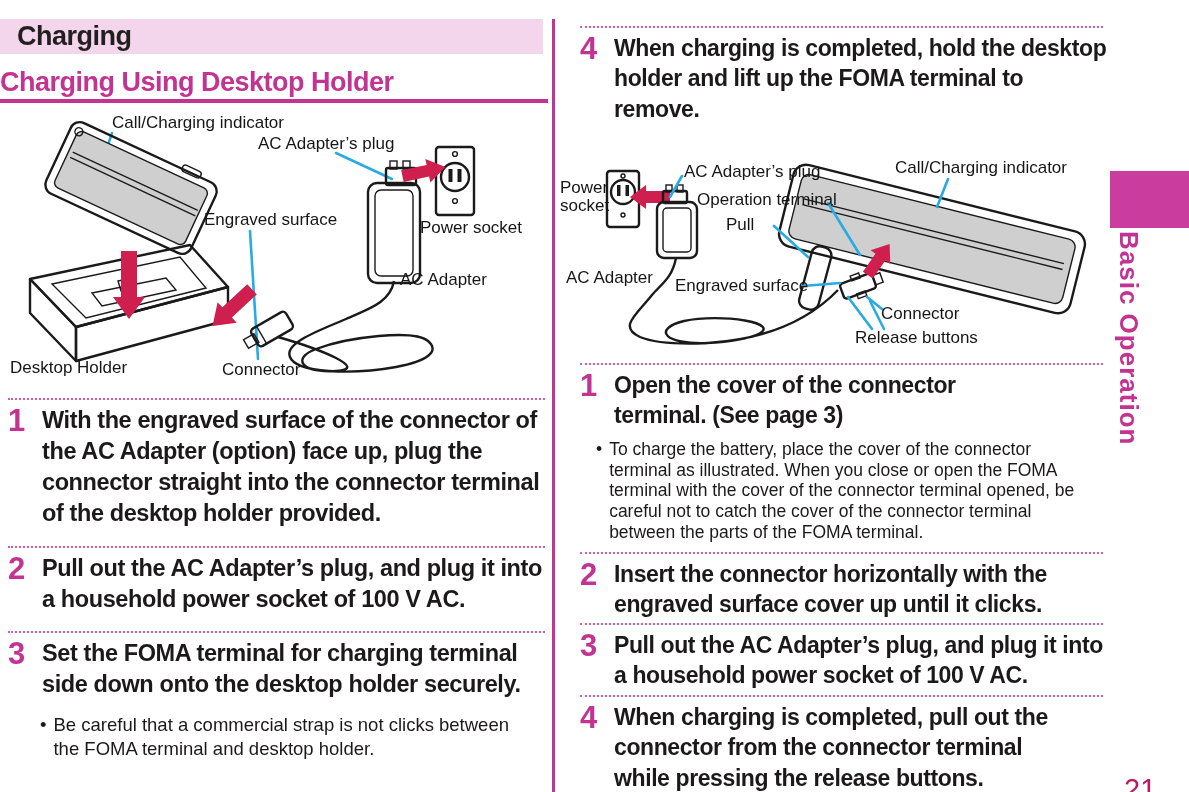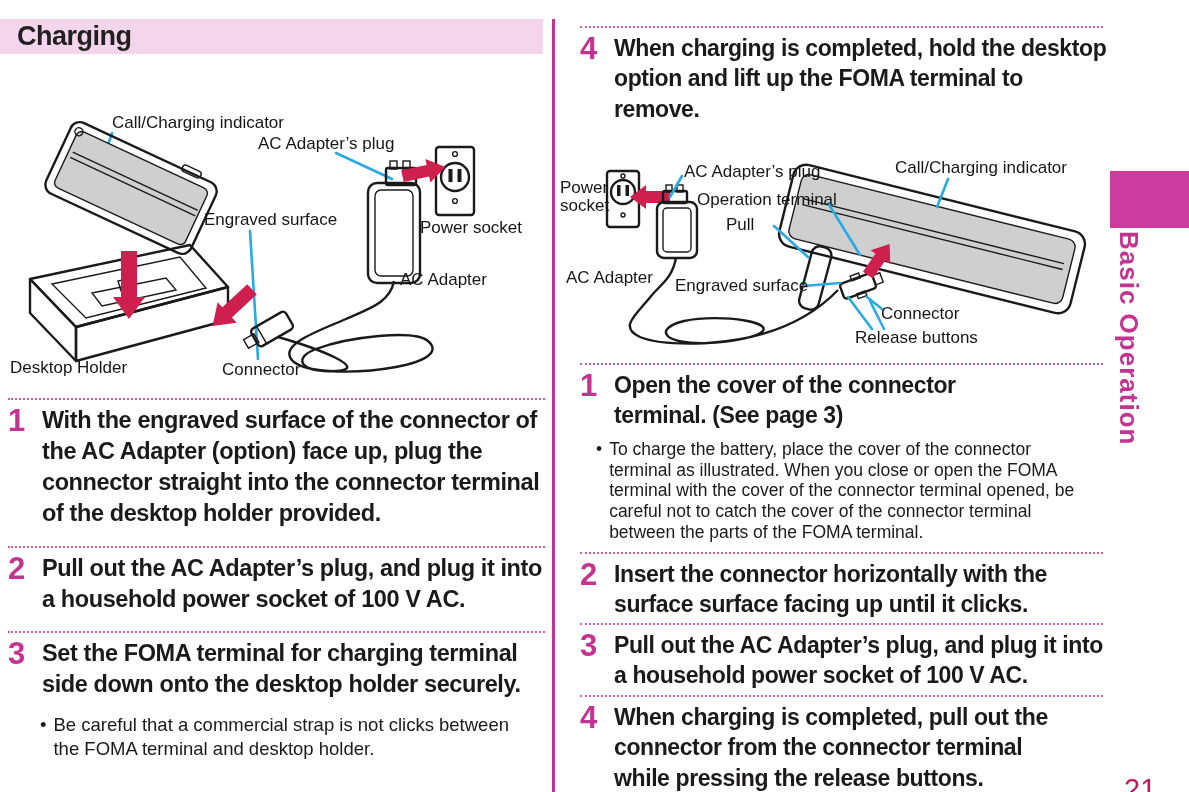--- a/index.html
+++ b/index.html
@@ -40,20 +40,21 @@
   .botbar{position:absolute;left:580px;top:785px;width:523px;height:7px;background:#c23392;}
 </style>
 </head>
 <body>
 
 <div class="page">
 
   <div class="h1bar">
     <span class="t">Charging</span>
   </div>
+  <div class="h2" style="left:0;top:48px;width:548px;">Charging Using Desktop Holder</div>
 
   <div class="diagram" style="left:0;top:92px;width:548px;height:288px;">
     <svg width="548" height="288" viewBox="0 0 548 288">
 
       <line class="cy" x1="112" y1="22" x2="95" y2="72"></line>
       <line class="cy" x1="336" y1="42" x2="392" y2="68"></line>
       <line class="cy" x1="250" y1="120" x2="258" y2="248"></line>
 
       <g transform="translate(131,77) rotate(25)">
         <rect class="ol" x="-80" y="-39" width="160" height="78" rx="10" fill="#fff"></rect>
@@ -135,21 +136,21 @@
   <div class="note" style="left:40px;top:694px;width:492px;">
     <span class="b">•</span>
     <span>Be careful that a commercial strap is not clicks between the FOMA terminal and desktop holder.</span>
   </div>
 
   <div class="divider"></div>
 
   <div class="sep" style="left:580px;top:7px;width:523px;"></div>
   <div class="step rstep" style="left:580px;top:14px;">
     <span class="num">4</span>
-    <div class="stext" style="width:500px;">When charging is completed, hold the desktop option and lift up the FOMA terminal to remove.</div>
+    <div class="stext" style="width:500px;">When charging is completed, hold the desktop holder and lift up the FOMA terminal to remove.</div>
   </div>
 
 
   <div class="diagram" style="left:560px;top:140px;width:545px;height:202px;">
     <svg width="545" height="202" viewBox="0 0 545 202">
 
       <g>
         <rect class="ol" x="47" y="12" width="32" height="56" rx="3" fill="#fff"></rect>
         <circle class="ol" cx="63" cy="33" r="12" fill="#fff"></circle>
         <rect class="blk" x="57" y="26" width="3.5" height="11"></rect>
@@ -217,21 +218,21 @@
     <span class="num">1</span>
     <div class="stext" style="width:430px;">Open the cover of the connector terminal. (See page 3)</div>
   </div>
   <div class="note rnote" style="left:596px;top:420px;width:500px;">
     <span class="b">•</span>
     <span>To charge the battery, place the cover of the connector terminal as illustrated. When you close or open the FOMA terminal with the cover of the connector terminal opened, be careful not to catch the cover of the connector terminal between the parts of the FOMA terminal.</span>
   </div>
   <div class="sep" style="left:580px;top:533px;width:523px;"></div>
   <div class="step rstep" style="left:580px;top:540px;">
     <span class="num">2</span>
-    <div class="stext" style="width:500px;">Insert the connector horizontally with the surface surface facing up until it clicks.</div>
+    <div class="stext" style="width:500px;">Insert the connector horizontally with the engraved surface cover up until it clicks.</div>
   </div>
   <div class="sep" style="left:580px;top:604px;width:523px;"></div>
   <div class="step rstep" style="left:580px;top:611px;">
     <span class="num">3</span>
     <div class="stext" style="width:500px;">Pull out the AC Adapter’s plug, and plug it into a household power socket of 100 V AC.</div>
   </div>
   <div class="sep" style="left:580px;top:676px;width:523px;"></div>
   <div class="step rstep" style="left:580px;top:683px;">
     <span class="num">4</span>
     <div class="stext" style="width:460px;">When charging is completed, pull out the connector from the connector terminal while pressing the release buttons.</div>

